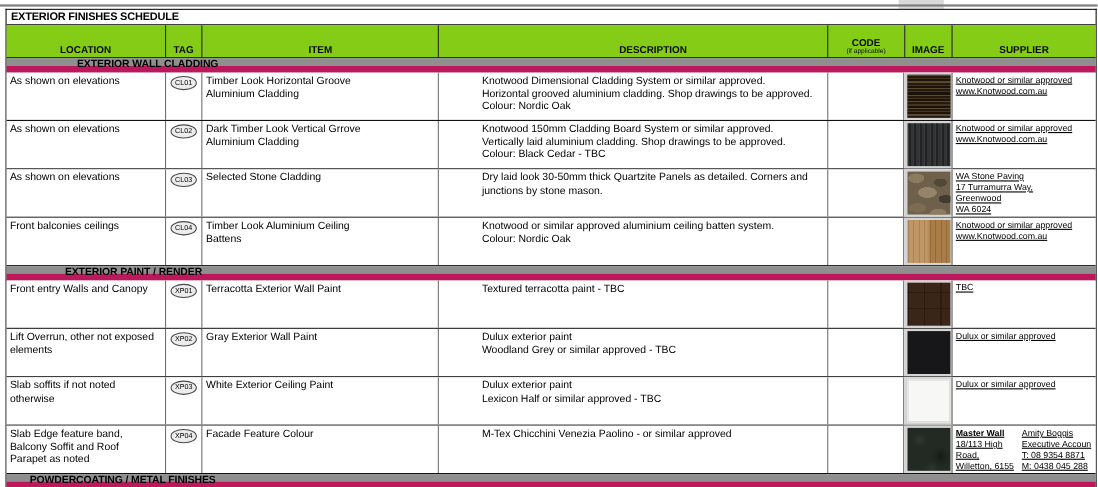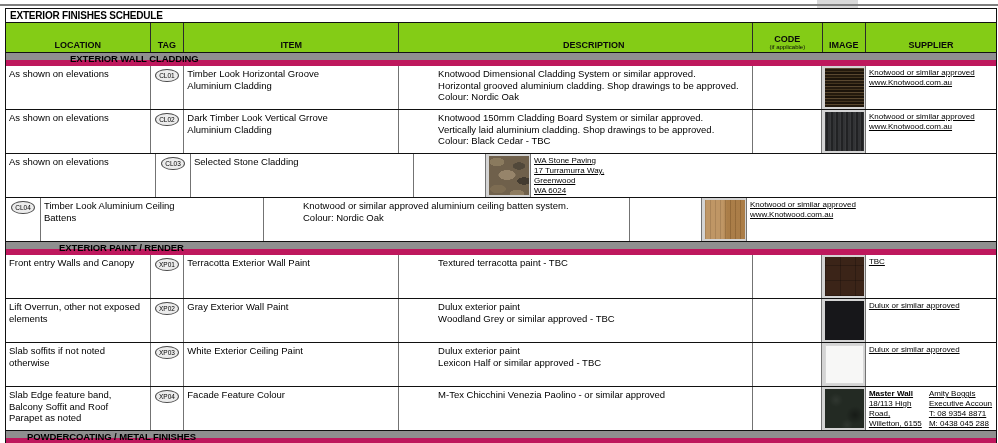--- a/index.html
+++ b/index.html
@@ -116,28 +116,31 @@
 Colour: Black Cedar - TBC</div>
           <div class="cell c-code"></div>
           <div class="cell c-img"><div class="swatch sw-dark-timber-vertical" style="background-color: rgb(46, 47, 49);"></div></div>
           <div class="cell c-sup">Knotwood or similar approved
 www.Knotwood.com.au</div>
         </div>
         <div class="row">
           <div class="cell c-loc">As shown on elevations</div>
           <div class="cell c-tag"><span class="tag-oval">CL03</span></div>
           <div class="cell c-item">Selected Stone Cladding</div>
+          <div class="cell c-desc">Dry laid look 30-50mm thick Quartzite Panels as detailed. Corners and
+junctions by stone mason.</div>
           <div class="cell c-code"></div>
           <div class="cell c-img"><div class="swatch sw-stone-cladding" style="background-color: rgb(111, 96, 75);"></div></div>
           <div class="cell c-sup">WA Stone Paving
 17 Turramurra Way,
 Greenwood
 WA 6024</div>
         </div>
         <div class="row">
+          <div class="cell c-loc">Front balconies ceilings</div>
           <div class="cell c-tag"><span class="tag-oval">CL04</span></div>
           <div class="cell c-item">Timber Look Aluminium Ceiling
 Battens</div>
           <div class="cell c-desc">Knotwood or similar approved aluminium ceiling batten system.
 Colour: Nordic Oak</div>
           <div class="cell c-code"></div>
           <div class="cell c-img"><div class="swatch sw-oak-ceiling-battens" style="background-color: rgb(181, 133, 76);"></div></div>
           <div class="cell c-sup">Knotwood or similar approved
 www.Knotwood.com.au</div>
         </div>

